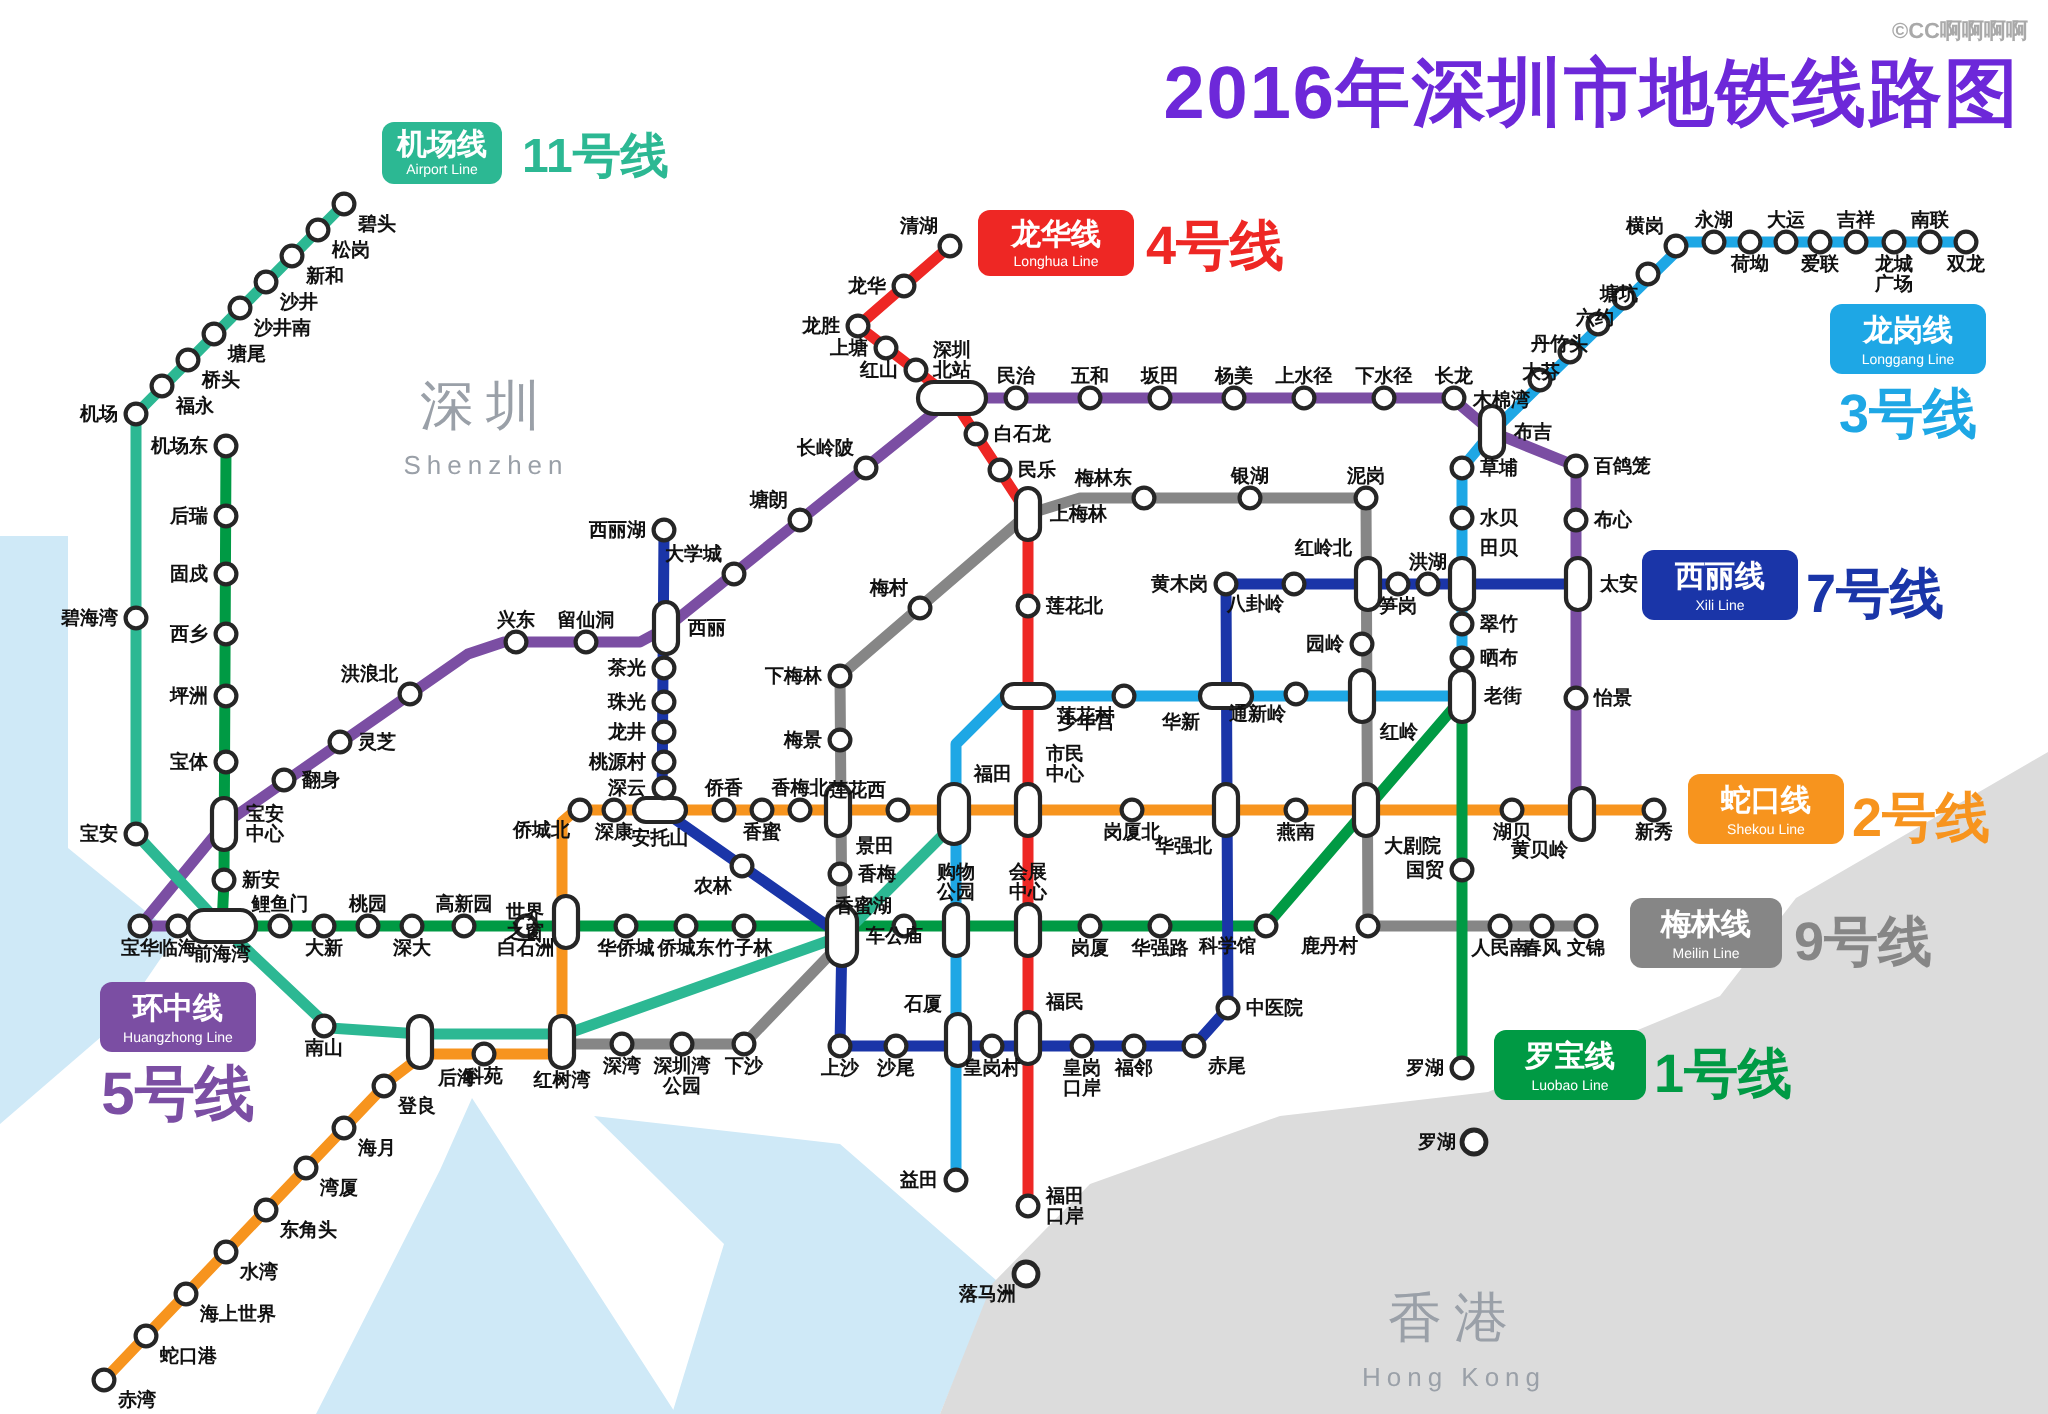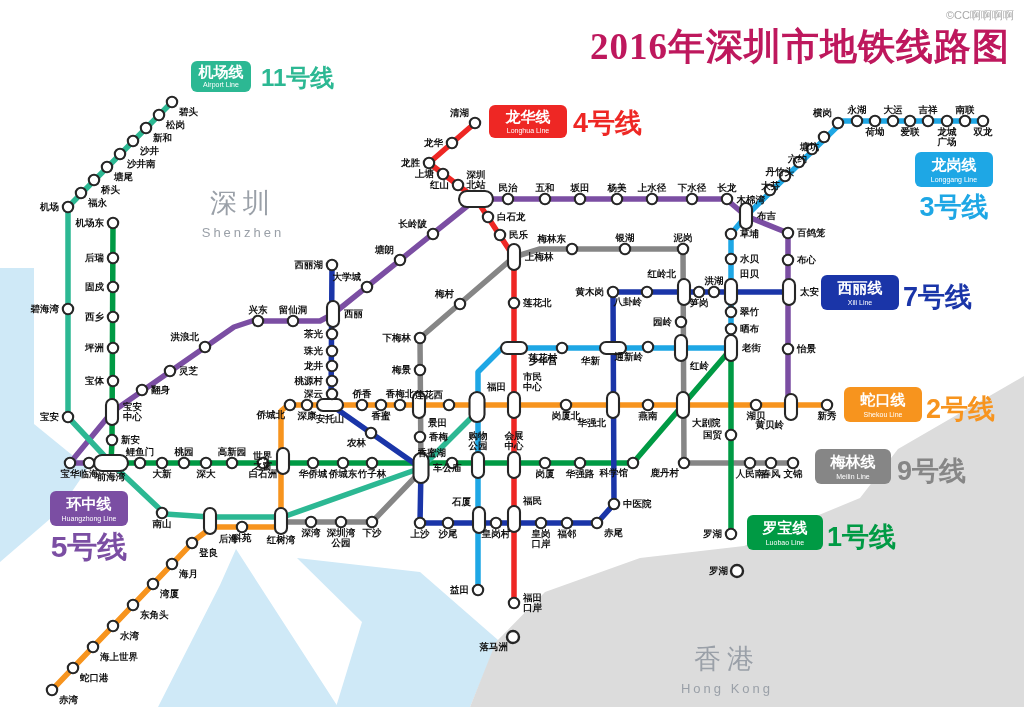--- a/index.html
+++ b/index.html
@@ -1,20 +1,20 @@
 <!DOCTYPE html>
 <html><head>
 <meta charset="utf-8">
 <style>
   html,body{margin:0;padding:0;background:#fff;}
   body{font-family:"Liberation Sans","DejaVu Sans",sans-serif;}
   .stage{position:relative;width:1024px;height:707px;background:#fff;overflow:hidden;}
   svg{position:absolute;inset:0;}
-  .map-title{position:absolute;top:22px;right:14px;font-size:37px;font-weight:600;color:#be185d;letter-spacing:1px;font-family:Liberation Serif, serif;}
-  .credit{position:absolute;top:8px;right:10px;font-size:11px;color:#a9a9a9;font-weight:400;}
+  .map-title{position:absolute;top:22px;right:14px;font-size:37px;font-weight:600;color:#6d28d9;letter-spacing:1px;}
+  .credit{position:absolute;top:8px;right:10px;font-size:11px;color:#a9a9a9;font-weight:700;}
 </style>
 </head>
 <body>
 
 <div class="stage">
   <svg width="1024" height="707" viewBox="0 0 1024 707" xmlns="http://www.w3.org/2000/svg">
       <defs>
         <linearGradient id="fadeV" x1="0" y1="0" x2="0" y2="1">
           <stop offset="0" stop-color="#9e9e9e" stop-opacity="1"></stop>
           <stop offset="1" stop-color="#9e9e9e" stop-opacity="0"></stop>

